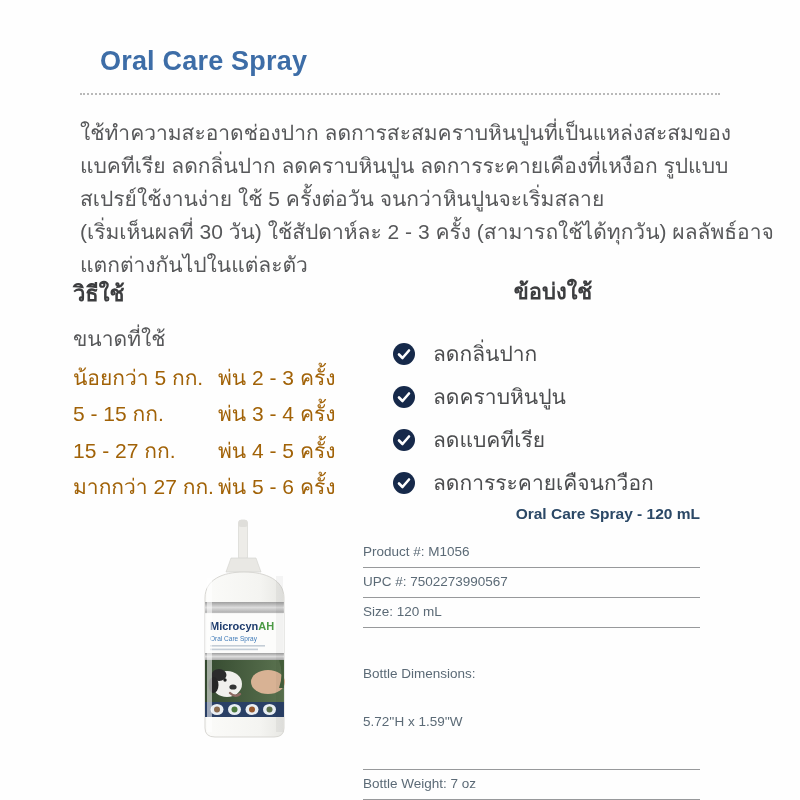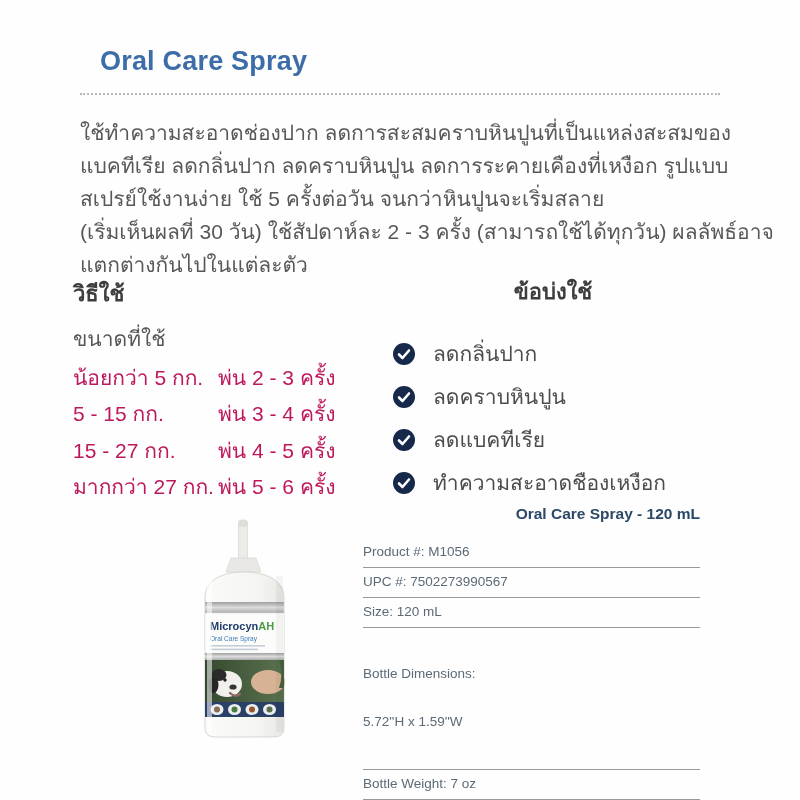--- a/index.html
+++ b/index.html
@@ -15,21 +15,21 @@
     position:absolute;left:80px;top:93px;width:640px;height:0;
     border-top:2px dotted #b9b9b9;
   }
   .desc{position:absolute;left:80px;top:116px;width:655px;}
   .desc div{font-size:21px;line-height:33px;color:#57585a;white-space:nowrap;}
 
   .sec-heading{font-size:22px;font-weight:bold;color:#3c3d3f;}
   .usage{position:absolute;left:73px;top:276px;width:310px;}
   .usage .sub{margin-top:11px;font-size:21px;color:#57585a;line-height:33px;}
   .dose-table{margin-top:4px;}
-  .dose-row{display:flex;height:36.5px;align-items:center;font-size:21px;color:#be185d;}
+  .dose-row{display:flex;height:36.5px;align-items:center;font-size:21px;color:#a16207;}
   .dose-row .w{width:145px;flex:none;}
   .dose-row .d{flex:none;}
 
   .indications{position:absolute;left:393px;top:274px;width:320px;text-align:center;}
   .check-list{margin-top:23px;}
   .check-row{display:flex;align-items:center;height:43px;}
   .check-icon{flex:none;width:22px;height:22px;margin-right:18px;}
   .check-row .t{font-size:21px;color:#4b4c4e;line-height:26px;}
 
   .product-image{position:absolute;left:180px;top:514px;width:130px;height:230px;}
@@ -111,21 +111,21 @@
         </span>
         <span class="t">ลดแบคทีเรีย</span>
       </div>
       <div class="check-row">
         <span class="check-icon">
           <svg viewBox="0 0 22 22" width="22" height="22">
               <circle cx="11" cy="11" r="11" fill="#16294a"></circle>
               <path d="M6 11.5 L9.5 15 L16 7.5" fill="none" stroke="#ffffff" stroke-width="2.6" stroke-linecap="round" stroke-linejoin="round"></path>
             </svg>
         </span>
-        <span class="t">ทำความสะอาดชืองเหงือก</span>
+        <span class="t">ลดการระคายเคืจนกวือก</span>
       </div>
     </div>
   </div>
 
   <svg class="product-image" viewBox="0 0 130 230">
     <defs>
       <linearGradient id="silver" x1="0" y1="0" x2="0" y2="1">
         <stop offset="0" stop-color="#9f9f9f"></stop>
           <stop offset=".5" stop-color="#dcdcdc"></stop>
           <stop offset="1" stop-color="#ababab"></stop>

